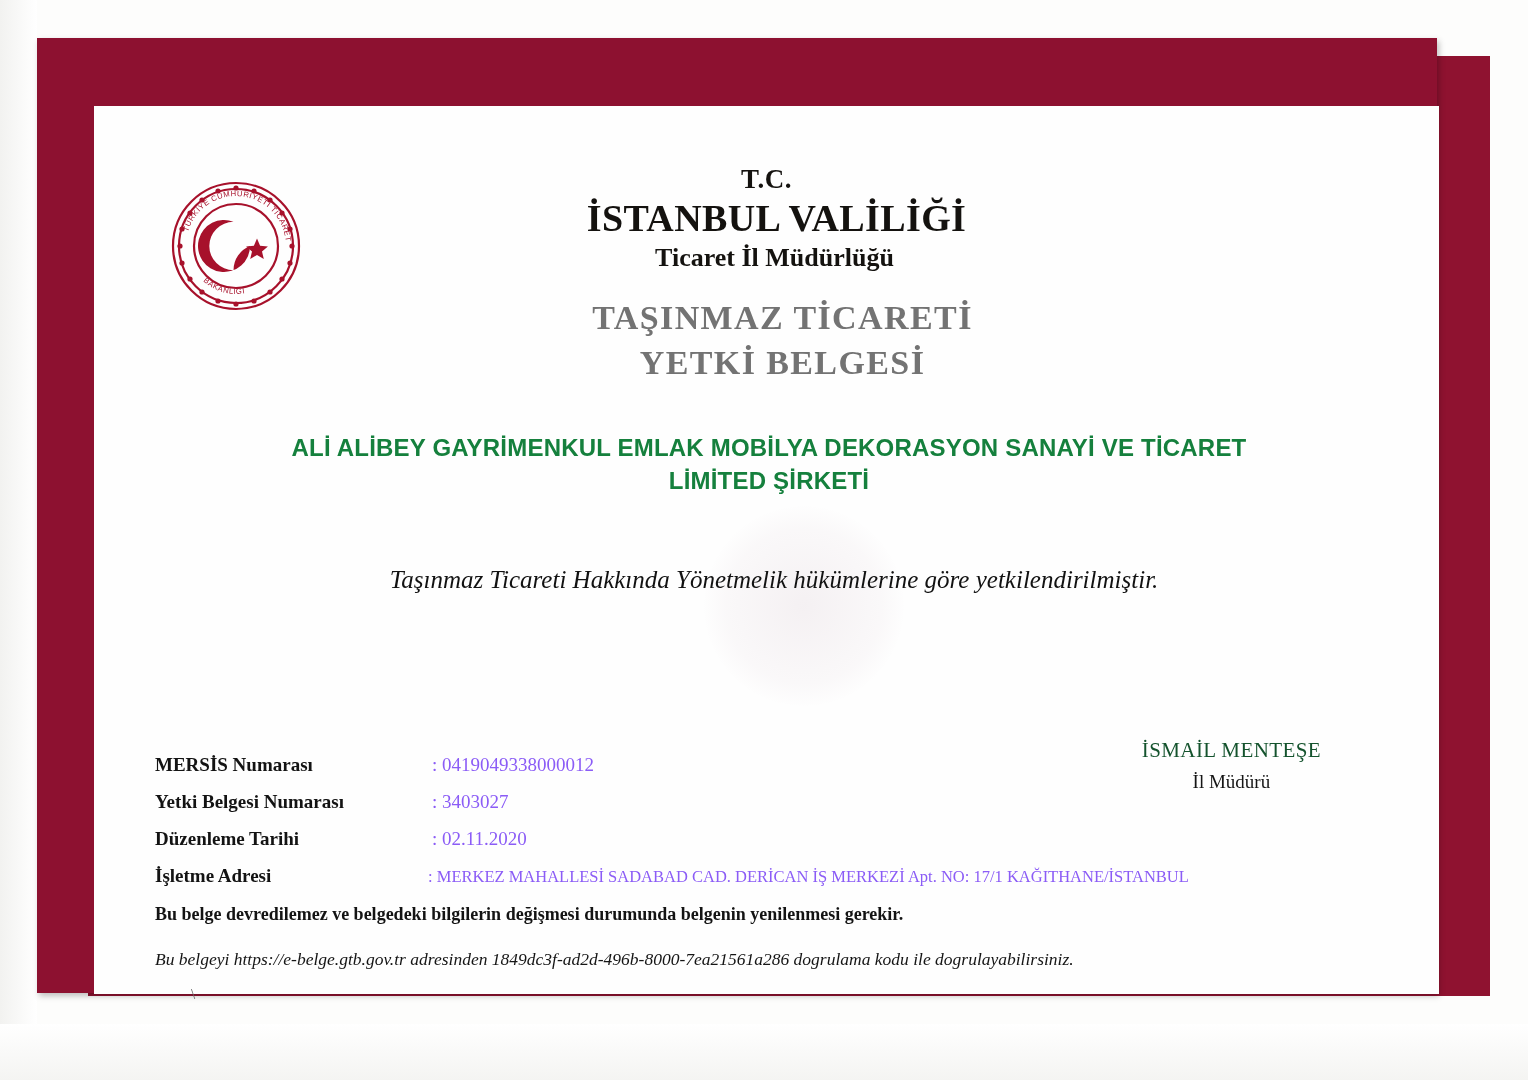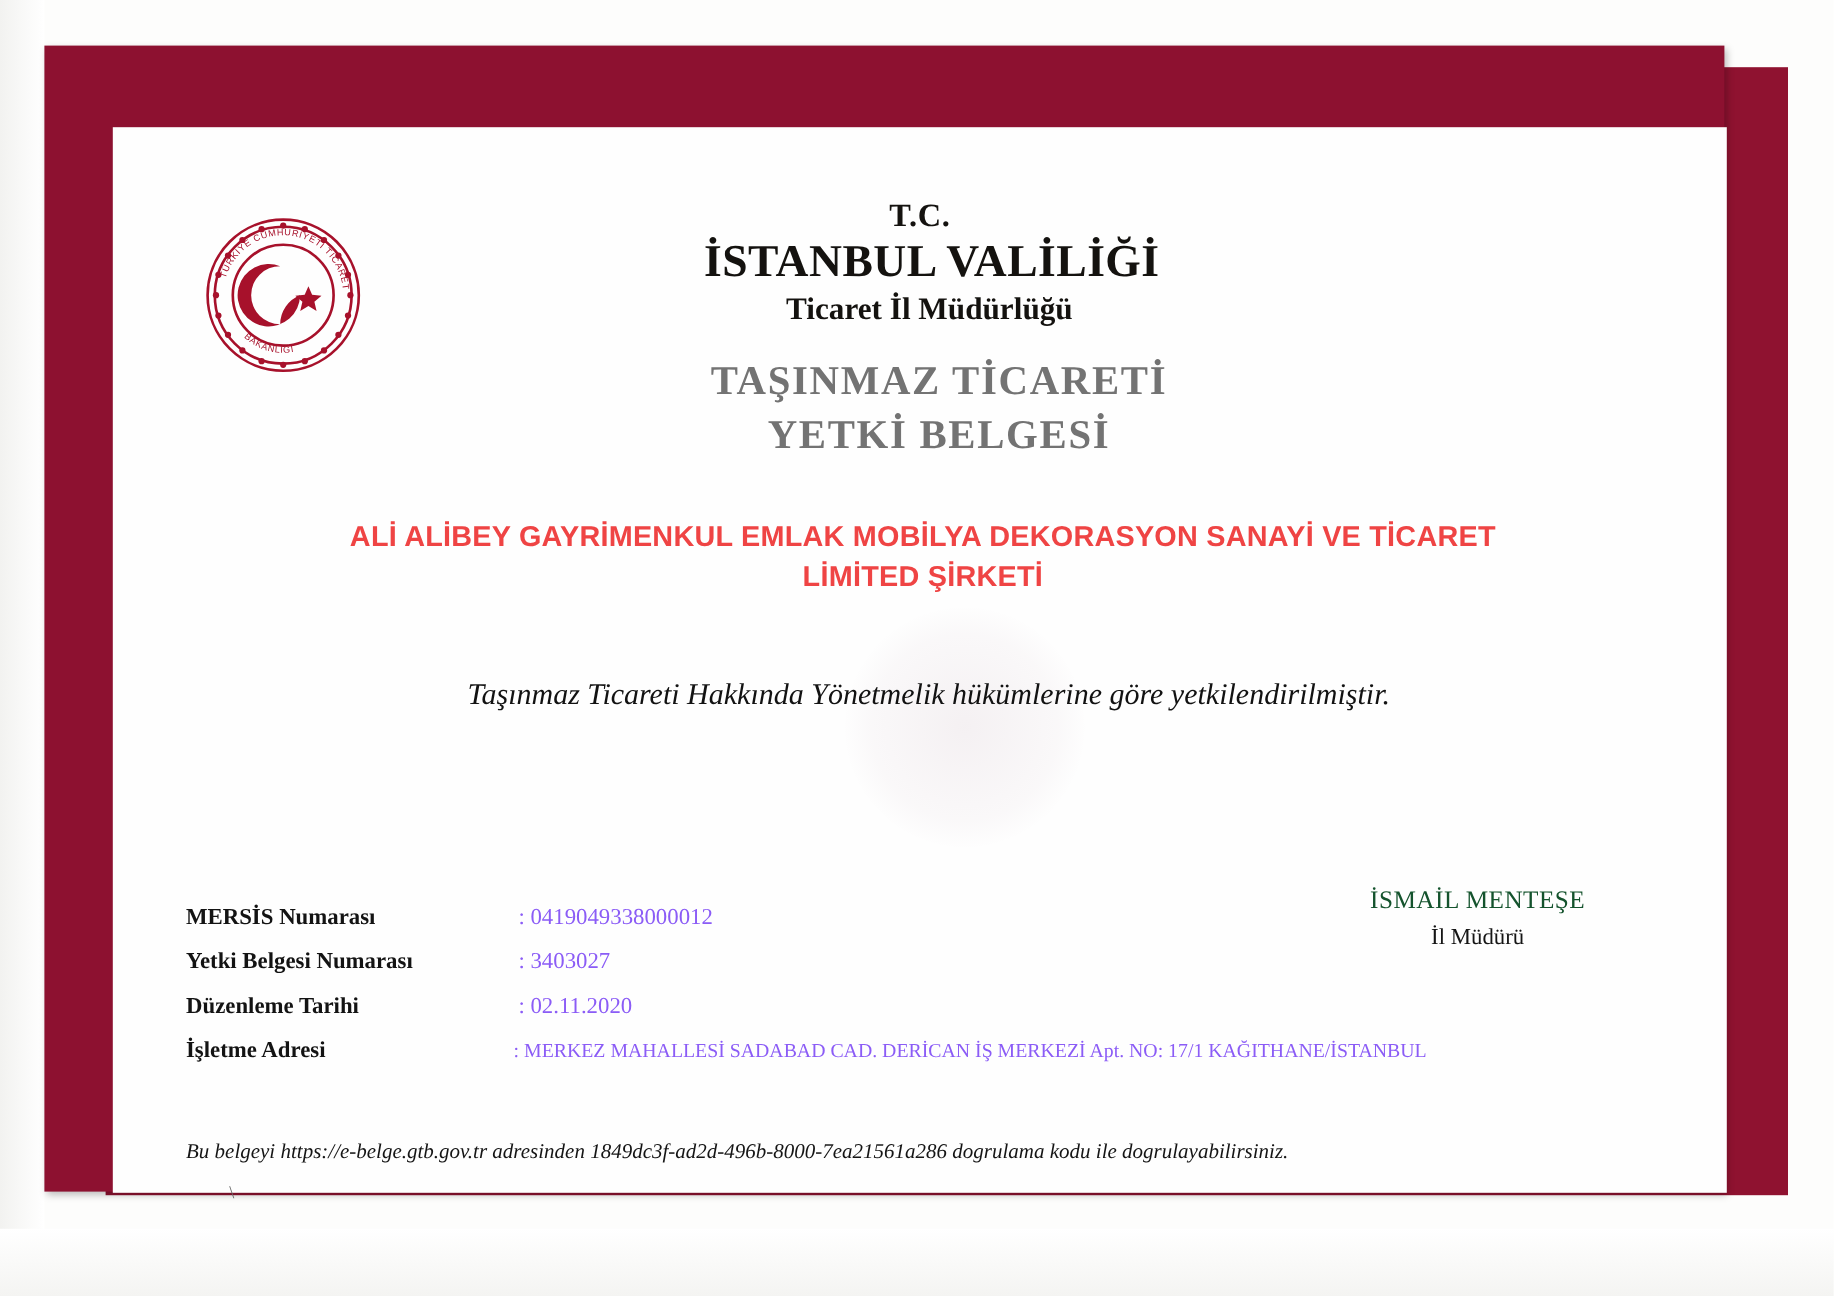--- a/index.html
+++ b/index.html
@@ -111,21 +111,21 @@
     position: absolute;
     left: 140px;
     top: 325px;
     width: 1070px;
     text-align: center;
     font-family: "Liberation Sans", sans-serif;
     font-size: 24px;
     font-weight: bold;
     letter-spacing: 0.2px;
     line-height: 1.38;
-    color: #ef4444;
+    color: #15803d;
   }
 
   .regulation {
     position: absolute;
     left: 150px;
     top: 460px;
     width: 1060px;
     text-align: center;
     font-size: 25px;
     font-style: italic;
@@ -324,18 +324,19 @@
         <div class="field-row">
           <div class="field-label">Düzenleme Tarihi</div>
           <div class="field-value">: 02.11.2020</div>
         </div>
         <div class="field-row addr">
           <div class="field-label">İşletme Adresi</div>
           <div class="field-value">: MERKEZ MAHALLESİ SADABAD CAD. DERİCAN İŞ MERKEZİ Apt.  NO: 17/1  KAĞITHANE/İSTANBUL</div>
         </div>
       </div>
 
+      <div class="note">Bu belge devredilemez ve belgedeki bilgilerin değişmesi durumunda belgenin yenilenmesi gerekir.</div>
       <div class="verify">Bu belgeyi https://e-belge.gtb.gov.tr adresinden 1849dc3f-ad2d-496b-8000-7ea21561a286 dogrulama kodu ile dogrulayabilirsiniz.</div>
       <div class="stray-mark">\</div>
 
     </div>
   </div>
 </div>
 
 </body></html>

